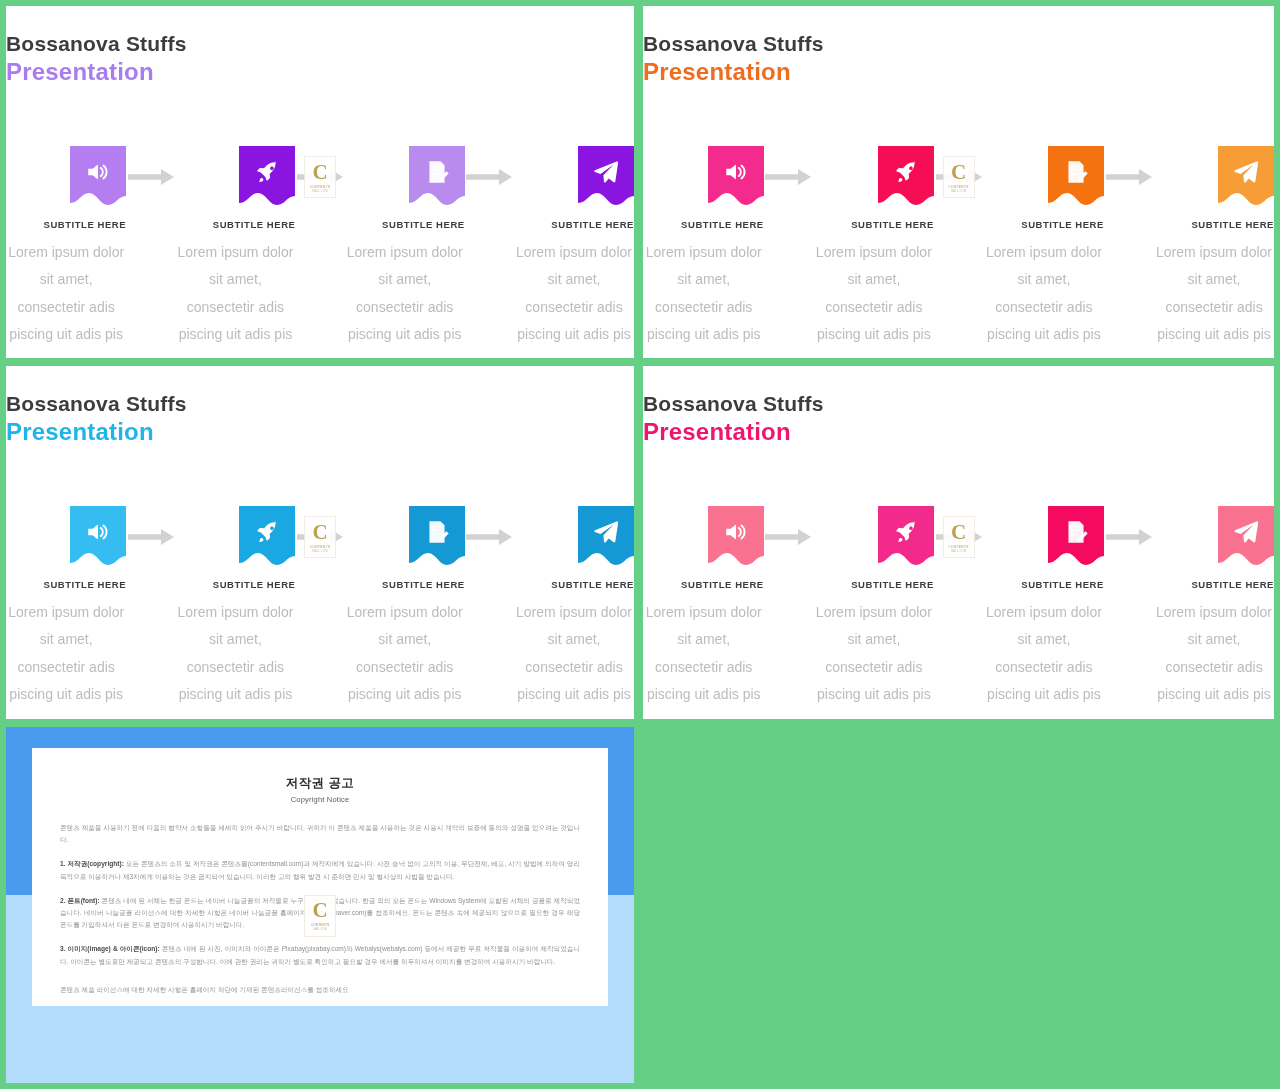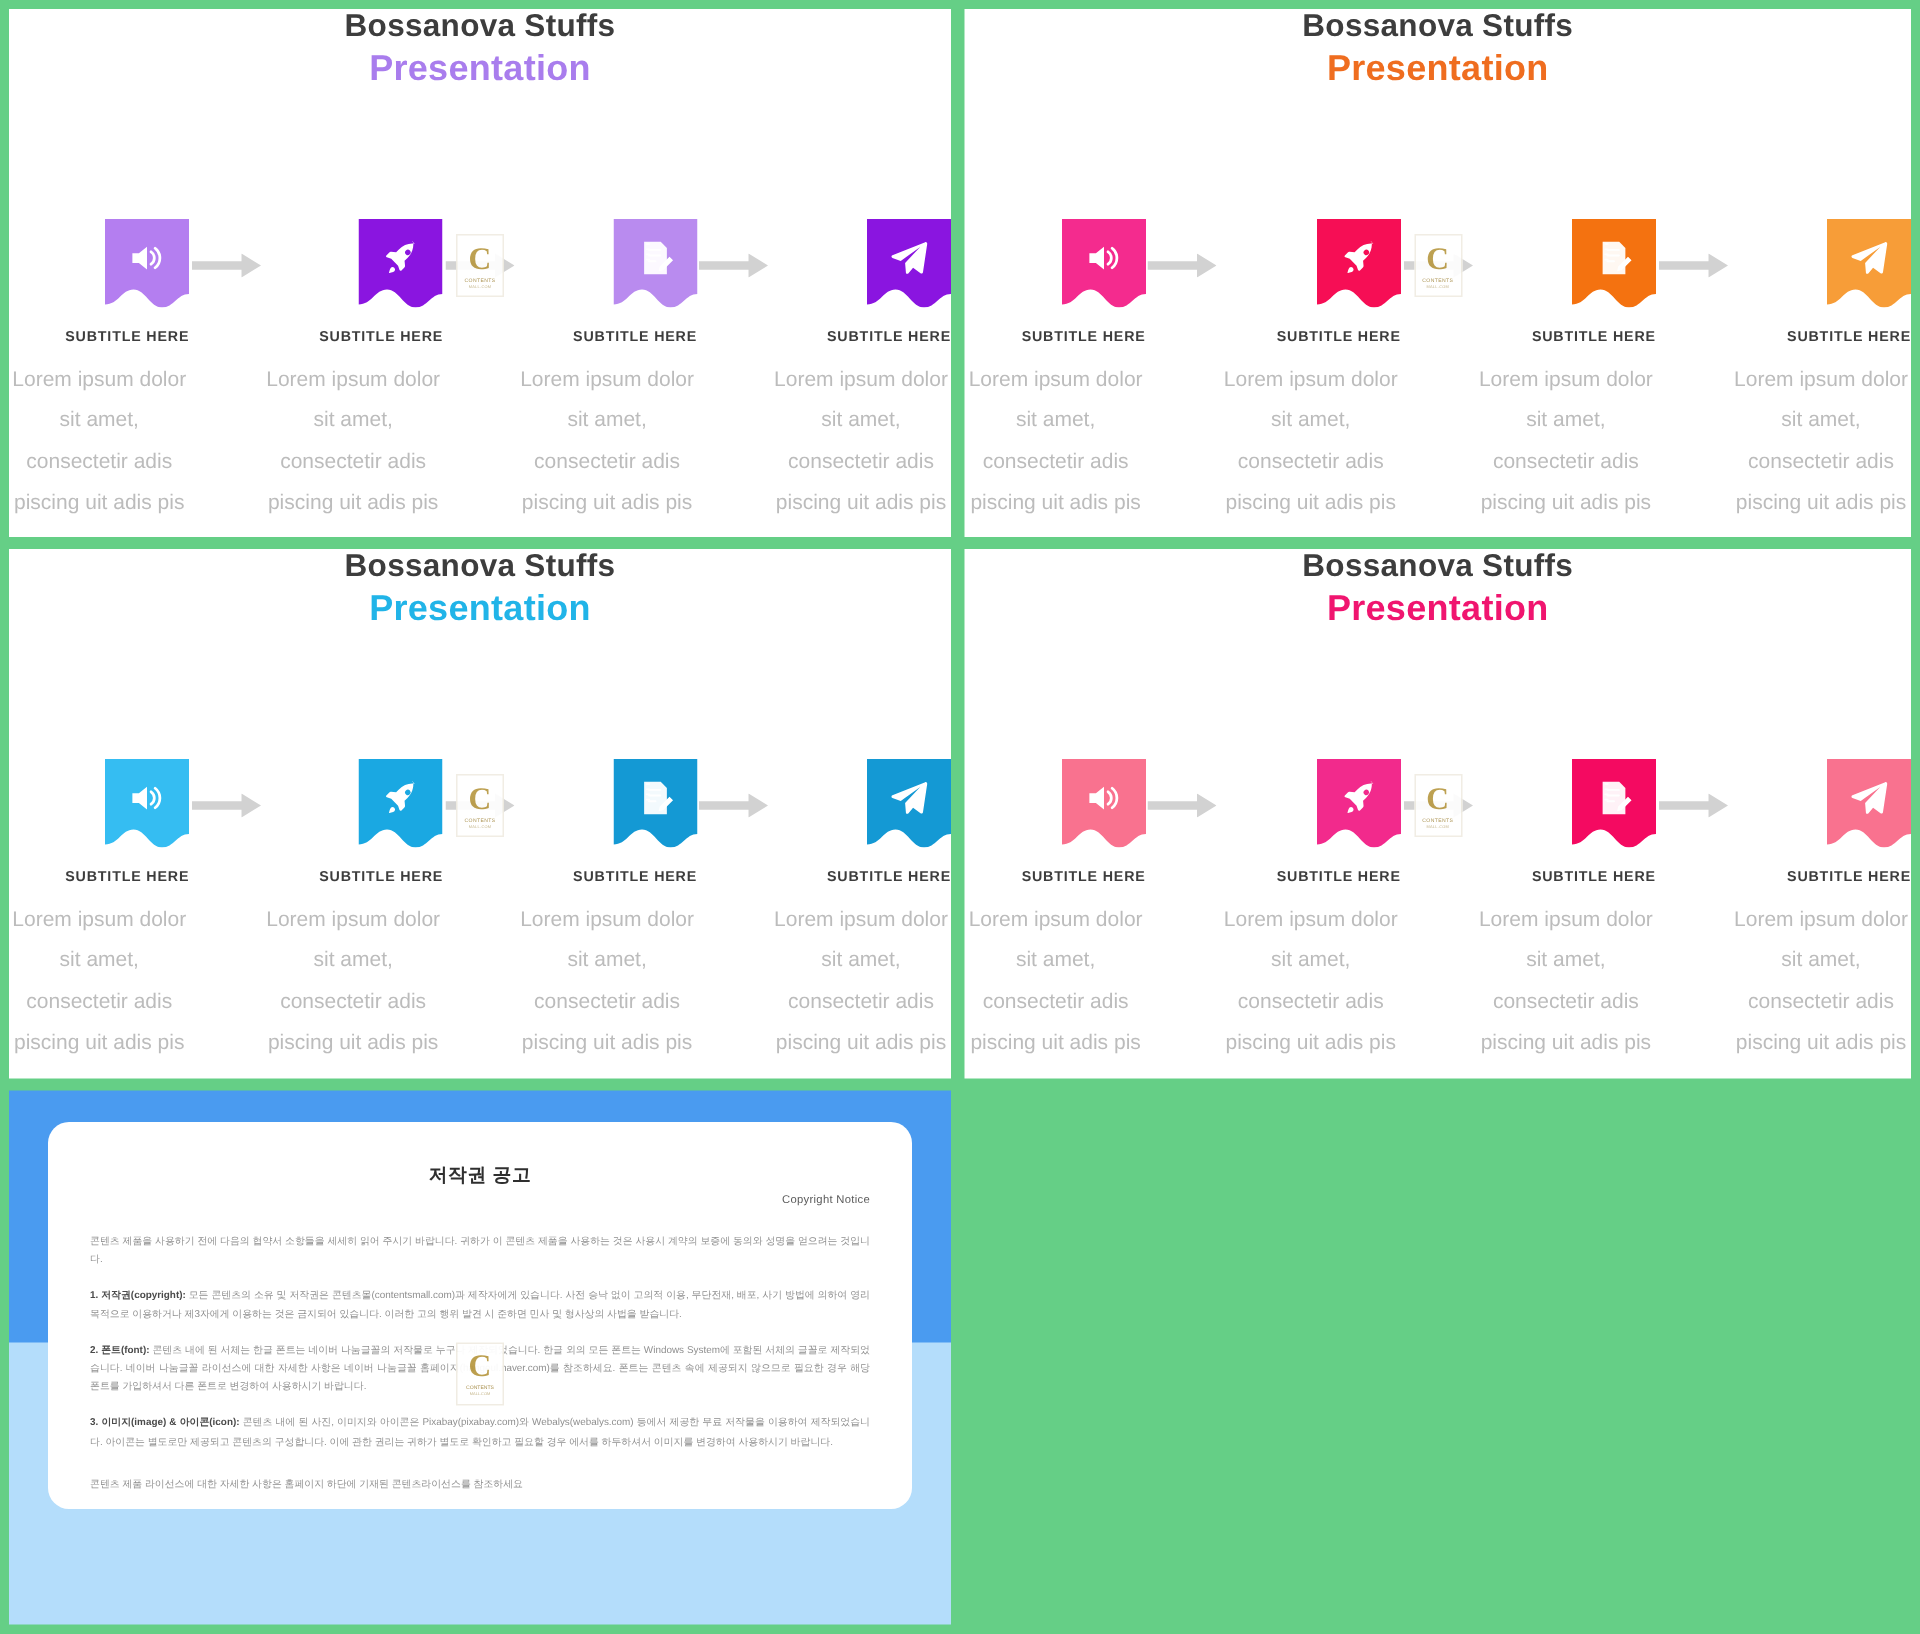--- a/index.html
+++ b/index.html
@@ -19,21 +19,21 @@
     position:absolute;
     background:#ffffff;
     overflow:hidden;
   }
   #slide-1 { left:6px;   top:6px;   width:628px; height:352px; }
   #slide-2 { left:643px; top:6px;   width:631px; height:352px; }
   #slide-3 { left:6px;   top:366px; width:628px; height:353px; }
   #slide-4 { left:643px; top:366px; width:631px; height:353px; }
 
   
-  .heading { text-align:center; }
+  .heading { padding-top:26px; }
   .heading .line1 {
     font-size:21px; font-weight:bold; color:#3d3d3d;
     letter-spacing:.2px; line-height:1.15;
   }
   .heading .line2 {
     font-size:24px; font-weight:bold; line-height:1.3;
     letter-spacing:.2px;
   }
 
   
@@ -120,28 +120,27 @@
     position:absolute; left:0; top:168px;
     width:628px; height:188px;
     background:#b4ddfb;
   }
   .cr-page {
     position:absolute;
     left:26px; top:21px;
     width:576px; height:258px;
     background:#ffffff;
     padding:27px 28px 0 28px;
-    border-radius:14px;
   }
   .cr-head { text-align:center; }
   .cr-head .ko {
     font-size:12.5px; font-weight:bold; color:#2f2f2f; letter-spacing:.4px;
   }
   .cr-head .en {
-    font-size:7.5px; color:#5a5a5a; margin-top:3px; letter-spacing:.2px;text-align:right;
+    font-size:7.5px; color:#5a5a5a; margin-top:3px; letter-spacing:.2px;
   }
   .cr-body { margin-top:18px; }
   .cr-para {
     font-size:6.6px;
     line-height:1.85;
     color:#8f8f8f;
     margin-bottom:12px;
     text-align:justify;
   }
   .cr-para b { color:#4a4a4a; font-weight:bold; }

